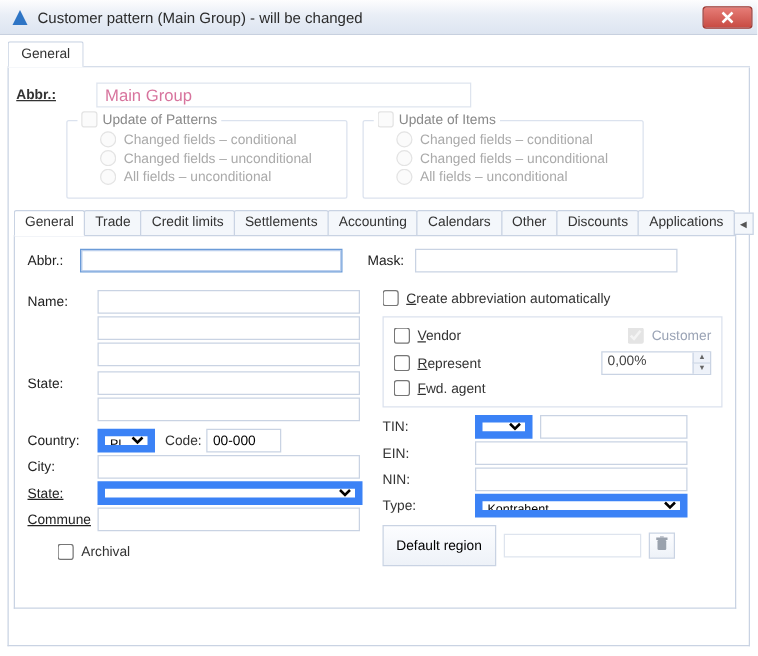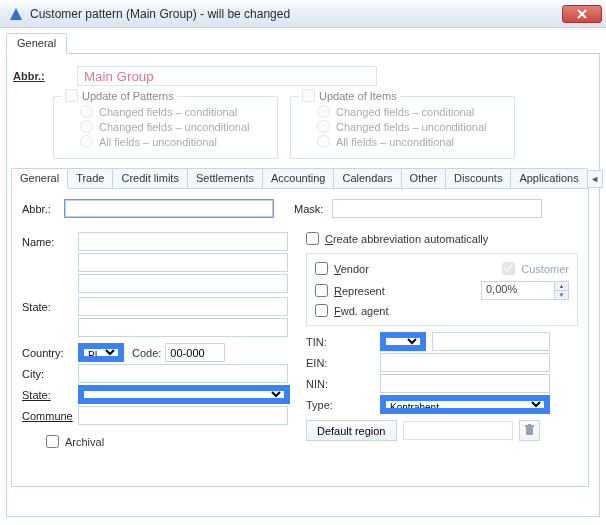--- a/index.html
+++ b/index.html
@@ -167,21 +167,21 @@
   .rightrow .rlbl { width:68px; }
   .pct-box {
     border:1px solid #c9d3e3; height:19px; width:88px;
     text-align:left; padding:1px 18px 1px 4px; position:relative;
     color:#444;
   }
   .spin { position:absolute; right:0; top:0; bottom:0; width:14px; display:flex; flex-direction:column; }
   .spin div { flex:1; border-left:1px solid #c9d3e3; font-size:6px; display:flex; align-items:center; justify-content:center; color:#666; background:#eef2f9; }
   .spin div:first-child { border-bottom:1px solid #c9d3e3; }
   .btn-flat {
-    height:21px; border:1px solid #c9d3e3;
+    height:33px; border:1px solid #c9d3e3;
     background:linear-gradient(#fcfdff,#eef2f8);
     padding:0 10px; font-size:11px;
   }
   .icon-trash {
     width:21px; height:21px; border:1px solid #c9d3e3;
     background:linear-gradient(#fcfdff,#eef2f8);
     display:flex; align-items:center; justify-content:center;
     color:#777;
   }
   

